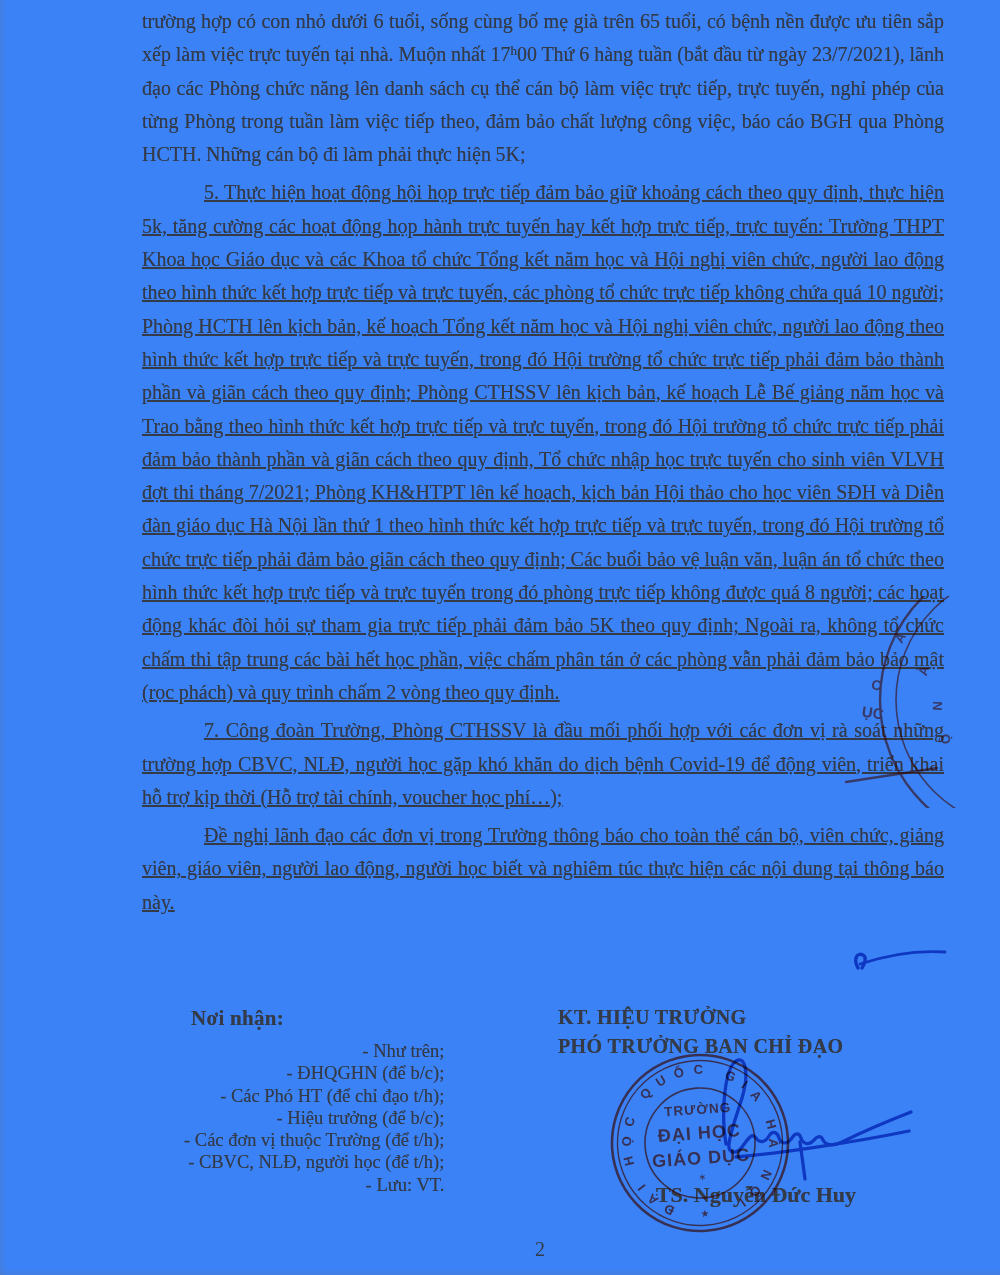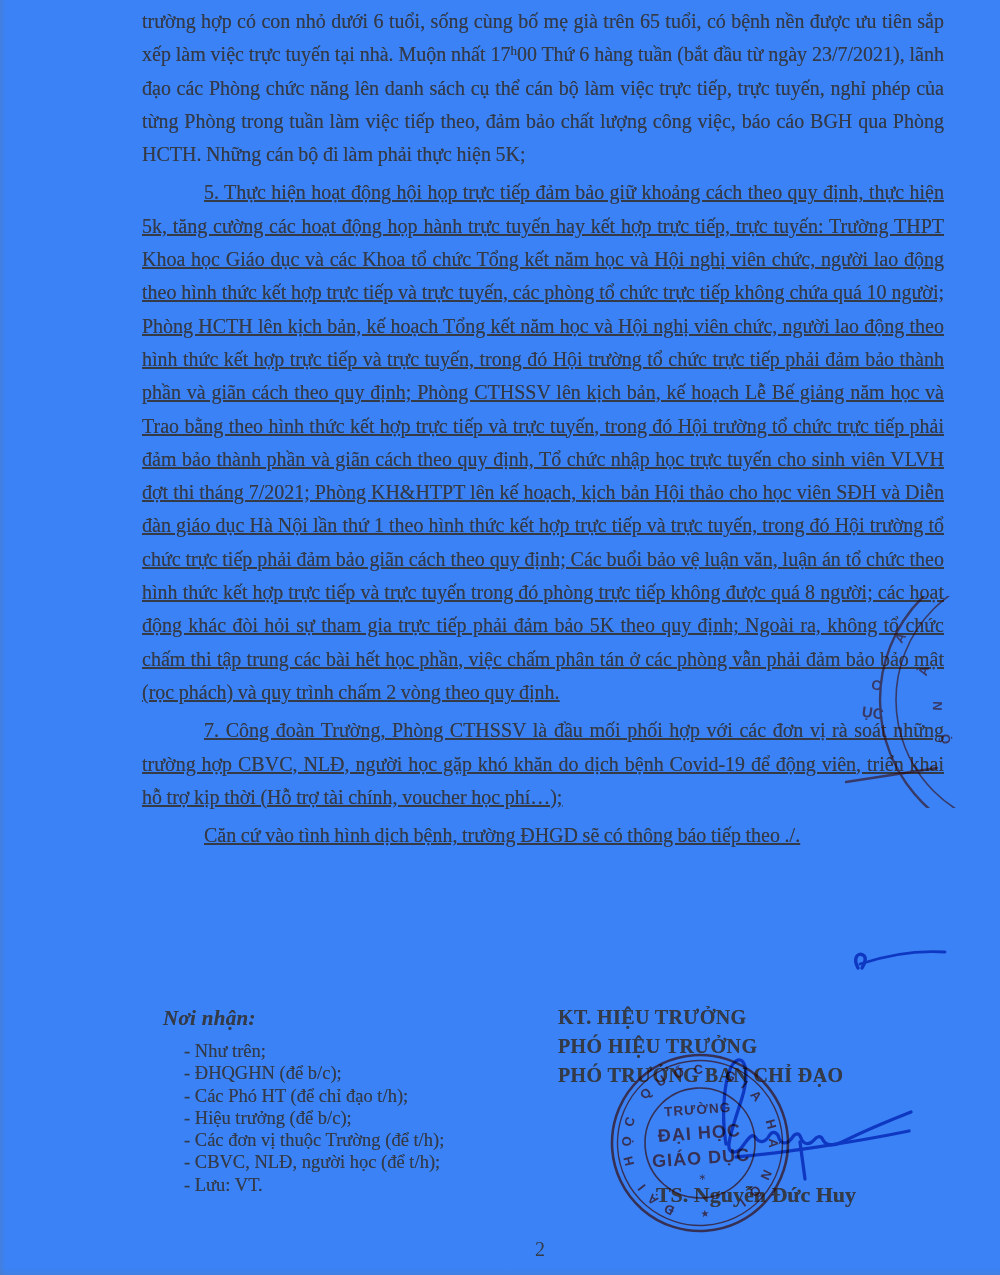--- a/index.html
+++ b/index.html
@@ -21,22 +21,22 @@
     text-shadow:0 0 .5px rgba(42,47,60,.55);
     word-spacing:-0.4px;
   }
   .body-text p{margin:0;}
   .body-text p + p{margin-top:5px;}
   .para-indent{text-indent:62px;text-decoration:underline;}
   .sup{font-size:13px;vertical-align:6px;line-height:0;}
 
   .recipients{position:absolute;left:163px;top:1006px;
     text-shadow:0 0 .5px rgba(42,47,60,.5);}
-  .recipients-heading{font-size:21px;font-weight:bold;font-style:italic;letter-spacing:.3px;}
-  .rcp-list{margin-top:9px;margin-left:21px;font-size:18.5px;line-height:22.3px;}
+  .recipients-heading{font-size:21px;font-weight:bold;letter-spacing:.3px;margin-left:28px;}
+  .rcp-list{margin-top:9px;margin-left:21px;font-size:18.5px;line-height:22.3px;text-align:right;}
   .rcp-item .it, .rcp-item.italic-all{}
 
   .sign-head{position:absolute;left:558px;top:1003px;width:398px;
     text-align:left;font-weight:bold;font-size:20px;line-height:29px;
     letter-spacing:.4px;text-shadow:0 0 .5px rgba(42,47,60,.6);z-index:2;}
 
   .signer{position:absolute;left:598px;top:1182px;width:316px;text-align:center;
     font-weight:bold;font-size:22px;z-index:2;text-shadow:0 0 .5px rgba(42,47,60,.6);}
 
   .page-num{position:absolute;left:450px;top:1238px;width:180px;text-align:center;
@@ -53,21 +53,21 @@
 </style>
 </head>
 <body>
 
 <div class="page">
 
   <div class="body-text">
     <p><span>trường hợp có con nhỏ dưới 6 tuổi, sống cùng bố mẹ già trên 65 tuổi, có bệnh nền được ưu tiên sắp xếp làm việc trực tuyến tại nhà. Muộn nhất 17</span><span class="sup">h</span><span>00 Thứ 6 hàng tuần (bắt đầu từ ngày 23/7/2021), lãnh đạo các Phòng chức năng lên danh sách cụ thể cán bộ làm việc trực tiếp, trực tuyến, nghỉ phép của từng Phòng trong tuần làm việc tiếp theo, đảm bảo chất lượng công việc, báo cáo BGH qua Phòng HCTH. Những cán bộ đi làm phải thực hiện 5K;</span></p>
     <p class="para-indent">5. Thực hiện hoạt động hội họp trực tiếp đảm bảo giữ khoảng cách theo quy định, thực hiện 5k, tăng cường các hoạt động họp hành trực tuyến hay kết hợp trực tiếp, trực tuyến: Trường THPT Khoa học Giáo dục và các Khoa tổ chức Tổng kết năm học và Hội nghị viên chức, người lao động theo hình thức kết hợp trực tiếp và trực tuyến, các phòng tổ chức trực tiếp không chứa quá 10 người; Phòng HCTH lên kịch bản, kế hoạch Tổng kết năm học và Hội nghị viên chức, người lao động theo hình thức kết hợp trực tiếp và trực tuyến, trong đó Hội trường tổ chức trực tiếp phải đảm bảo thành phần và giãn cách theo quy định; Phòng CTHSSV lên kịch bản, kế hoạch Lễ Bế giảng năm học và Trao bằng theo hình thức kết hợp trực tiếp và trực tuyến, trong đó Hội trường tổ chức trực tiếp phải đảm bảo thành phần và giãn cách theo quy định, Tổ chức nhập học trực tuyến cho sinh viên VLVH đợt thi tháng 7/2021; Phòng KH&amp;HTPT lên kế hoạch, kịch bản Hội thảo cho học viên SĐH và Diễn đàn giáo dục Hà Nội lần thứ 1 theo hình thức kết hợp trực tiếp và trực tuyến, trong đó Hội trường tổ chức trực tiếp phải đảm bảo giãn cách theo quy định; Các buổi bảo vệ luận văn, luận án tổ chức theo hình thức kết hợp trực tiếp và trực tuyến trong đó phòng trực tiếp không được quá 8 người; các hoạt động khác đòi hỏi sự tham gia trực tiếp phải đảm bảo 5K theo quy định; Ngoài ra, không tổ chức chấm thi tập trung các bài hết học phần, việc chấm phân tán ở các phòng vẫn phải đảm bảo bảo mật (rọc phách) và quy trình chấm 2 vòng theo quy định.</p>
     <p class="para-indent">7. Công đoàn Trường, Phòng CTHSSV là đầu mối phối hợp với các đơn vị rà soát những trường hợp CBVC, NLĐ, người học gặp khó khăn do dịch bệnh Covid-19 để động viên, triển khai hỗ trợ kịp thời (Hỗ trợ tài chính, voucher học phí…);</p>
-    <p class="para-indent">Căn cứ vào tình hình dịch bệnh, trường ĐHGD sẽ có thông báo tiếp theo ./.</p>
+    <p class="para-indent">Đề nghị lãnh đạo các đơn vị trong Trường thông báo cho toàn thể cán bộ, viên chức, giảng viên, giáo viên, người lao động, người học biết và nghiêm túc thực hiện các nội dung tại thông báo này.</p>
   </div>
 
   <svg class="swoosh-svg" width="100" height="30" viewBox="0 0 100 30">
     <path d="M 8 24 C 3 15 7 8 13 11 C 17 13 15 19 12 24" fill="none" stroke="#3e6dc9" stroke-width="3.4" stroke-linecap="round"></path>
     <path d="M 10 20 C 34 12 66 6 95 8" fill="none" stroke="#3e6dc9" stroke-width="2.8" stroke-linecap="round"></path>
   </svg>
 
   <svg class="edge-stamp-svg stamp-sans" width="160" height="212" viewBox="0 0 160 212">
     <circle cx="185" cy="104" r="145" fill="none" stroke="#ea5550" stroke-width="2.4"></circle>
     <circle cx="185" cy="104" r="129" fill="none" stroke="#ea5550" stroke-width="1.6"></circle>
@@ -88,21 +88,20 @@
       <div class="rcp-item"><span>- Các Phó HT </span><span class="it">(để chỉ đạo t/h);</span></div>
       <div class="rcp-item"><span>- Hiệu trưởng </span><span class="it">(để b/c);</span></div>
       <div class="rcp-item"><span>- Các đơn vị thuộc Trường </span><span class="it">(để t/h);</span></div>
       <div class="rcp-item italic-all"><span>- CBVC, NLĐ, người học </span><span class="it">(để t/h);</span></div>
       <div class="rcp-item"><span>- Lưu: VT.</span><span class="it"></span></div>
     </div>
   </div>
 
   <div class="sign-head">
     <div>KT. HIỆU TRƯỞNG</div>
-    <div>PHÓ HIỆU TRƯỞNG</div>
     <div>PHÓ TRƯỞNG BAN CHỈ ĐẠO</div>
   </div>
 
   <svg class="stamp-svg stamp-sans" width="186" height="186" viewBox="0 0 186 186">
     <g transform="rotate(-4 93 93)" fill="#e5514b">
       <circle cx="93" cy="93" r="88" fill="none" stroke="#e5514b" stroke-width="2.6"></circle>
       <circle cx="93" cy="93" r="82.5" fill="none" stroke="#e5514b" stroke-width="1.4"></circle>
       <circle cx="93" cy="93" r="55" fill="none" stroke="#e5514b" stroke-width="1.6"></circle>
       <defs>
         <path id="ringPath" d="M 63.8 155.5 A 69 69 0 1 1 122.2 155.5" fill="none"></path>

